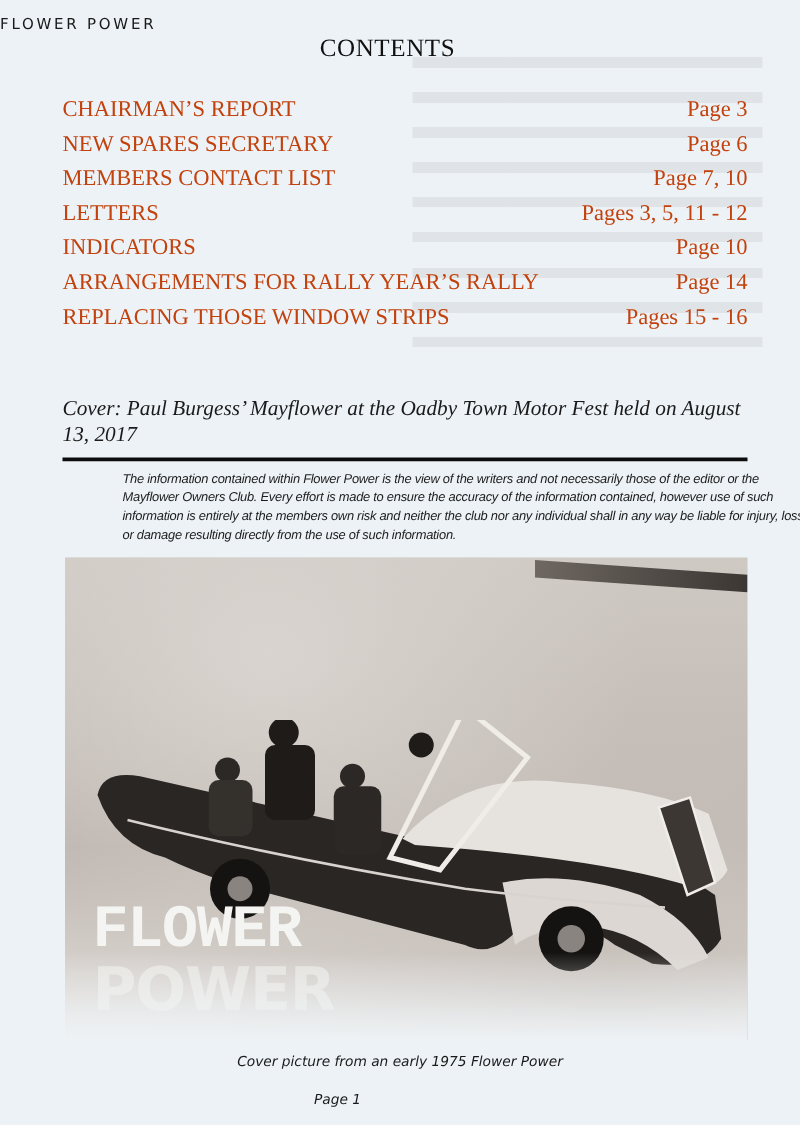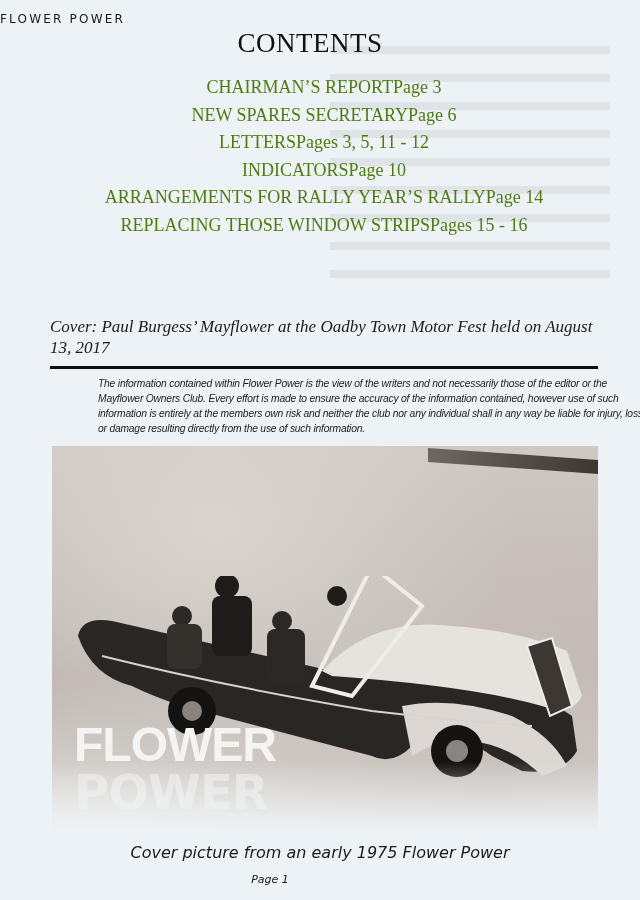--- a/index.html
+++ b/index.html
@@ -14,26 +14,26 @@
   .ghost {
     position:absolute; left:330px; top:28px; width:280px; height:250px;
     opacity:0.06; background:repeating-linear-gradient(0deg,#000 0 8px,transparent 8px 28px);
   }
   .masthead {
     position:absolute; top:12px; left:0; width:640px; text-align:left;
     font-family:"DejaVu Sans", sans-serif; font-size:12px; letter-spacing:2.2px; color:#1a1a1a;
   }
   .title {
     position:absolute; top:28px; left:0; width:620px; text-align:center;
-    font-size:27px; letter-spacing:0.5px; color:#111;
+    font-size:20px; letter-spacing:0.5px; color:#111;
   }
   .toc { position:absolute; left:50px; top:77px; width:548px; }
   .toc-row {
-    display:flex; justify-content:center; align-items:baseline;
-    height:27.6px; font-size:18px; color:#4d7c0f;
+    display:flex; justify-content:space-between; align-items:baseline;
+    height:27.6px; font-size:18px; color:#c2410c;
   }
   .cover-note {
     position:absolute; left:50px; top:316px; width:560px;
     font-style:italic; font-size:17px; line-height:21px; color:#1a1a1a;
   }
   .rule { position:absolute; left:50px; top:366px; width:548px; height:3px; background:#0c0c0c; }
   .disclaimer {
     position:absolute; left:50px; top:376px; width:550px;
     font-family:"Liberation Sans", sans-serif; font-style:italic;
     font-size:10.3px; line-height:15px; color:#1c1c1c; letter-spacing:-0.2px;margin-left:48px;
@@ -47,35 +47,35 @@
   }
   .photo .kerb {
     position:absolute; right:0; top:2px; width:170px; height:14px;
     background:linear-gradient(90deg,#6e6762,#3c3733); transform:skewY(4deg); transform-origin:left;
   }
   .car-body {
     position:absolute; left:20px; top:130px; width:520px; height:210px;
   }
   .logo {
     position:absolute; left:22px; top:275px;
-    font-family:Liberation Sans, sans-serif; font-weight:bold;
+    font-family:Liberation Mono, monospace; font-weight:bold;
     font-size:48px; letter-spacing:-1px; color:#f4f4f2; line-height:48px;
   }
   .logo2 {
     position:absolute; left:22px; top:322px;
     font-family:"DejaVu Sans", sans-serif; font-weight:bold;
     font-size:48px; letter-spacing:-1px; color:rgba(245,245,243,0.55); line-height:48px;
   }
   .photo .fade {
     position:absolute; left:0; bottom:0; width:100%; height:70px;
     background:linear-gradient(180deg,transparent,#eef2f5);
   }
   .caption {
     position:absolute; top:843px; left:0; width:640px; text-align:center;
-    font-family:"DejaVu Sans", sans-serif; font-style:italic; font-size:16px; color:#1a1a1a;
+    font-family:"DejaVu Sans", sans-serif; font-style:italic; font-size:11px; color:#1a1a1a;
   }
   .page-no {
     position:absolute; top:873px; left:0; width:540px; text-align:center;
     font-family:"DejaVu Sans", sans-serif; font-style:italic; font-size:11px; color:#1a1a1a;
   }
 </style>
 </head>
 <body>
 
 <div class="page">
@@ -85,20 +85,24 @@
   <div class="title">CONTENTS</div>
 
   <div class="toc">
     <div class="toc-row">
       <span>CHAIRMAN’S REPORT</span>
       <span>Page 3</span>
     </div>
     <div class="toc-row">
       <span>NEW SPARES SECRETARY</span>
       <span>Page 6</span>
+    </div>
+    <div class="toc-row">
+      <span>MEMBERS CONTACT LIST</span>
+      <span>Page 7, 10</span>
     </div>
     <div class="toc-row">
       <span>LETTERS</span>
       <span>Pages 3, 5, 11 - 12</span>
     </div>
     <div class="toc-row">
       <span>INDICATORS</span>
       <span>Page 10</span>
     </div>
     <div class="toc-row">

